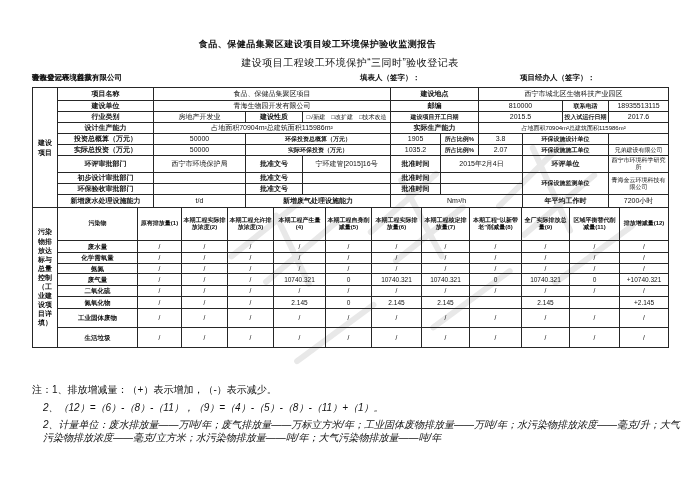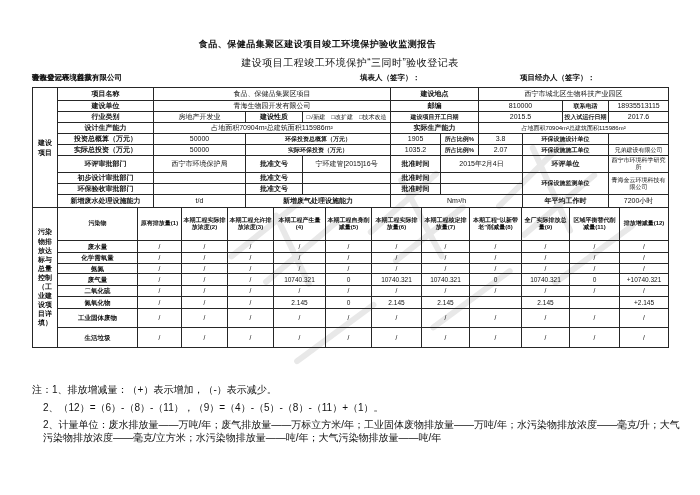--- a/index.html
+++ b/index.html
@@ -28,21 +28,21 @@
   .lbl{font-weight:bold;}
   .strip{width:25px;font-size:7px;font-weight:bold;word-break:break-all;
     line-height:1.3;padding:0 2px;}
   .tiny{font-size:6px;}
   .phead{font-size:6px;font-weight:bold;line-height:1.25;word-break:break-all;padding:1px;}
   .plabel{font-size:6.5px;font-weight:bold;}
   .pval{font-size:6.5px;}
   .ptable{margin-top:-1px;}
   .notes{position:absolute;left:32px;top:352px;width:648px;font-size:10px;line-height:1.25;margin-top:32px;}
   .notes div{margin-bottom:5px;}
-  .note-indent{padding-left:11px;}
+  .note-indent{padding-left:11px;font-style:italic;}
   .watermark{position:absolute;left:210px;top:130px;pointer-events:none;opacity:.55;}
 </style>
 </head>
 <body>
 
 <div class="sheet">
 
   <div class="title1">食品、保健品集聚区建设项目竣工环境保护验收监测报告</div>
   <div class="title2">建设项目工程竣工环境保护“三同时”验收登记表</div>
 

